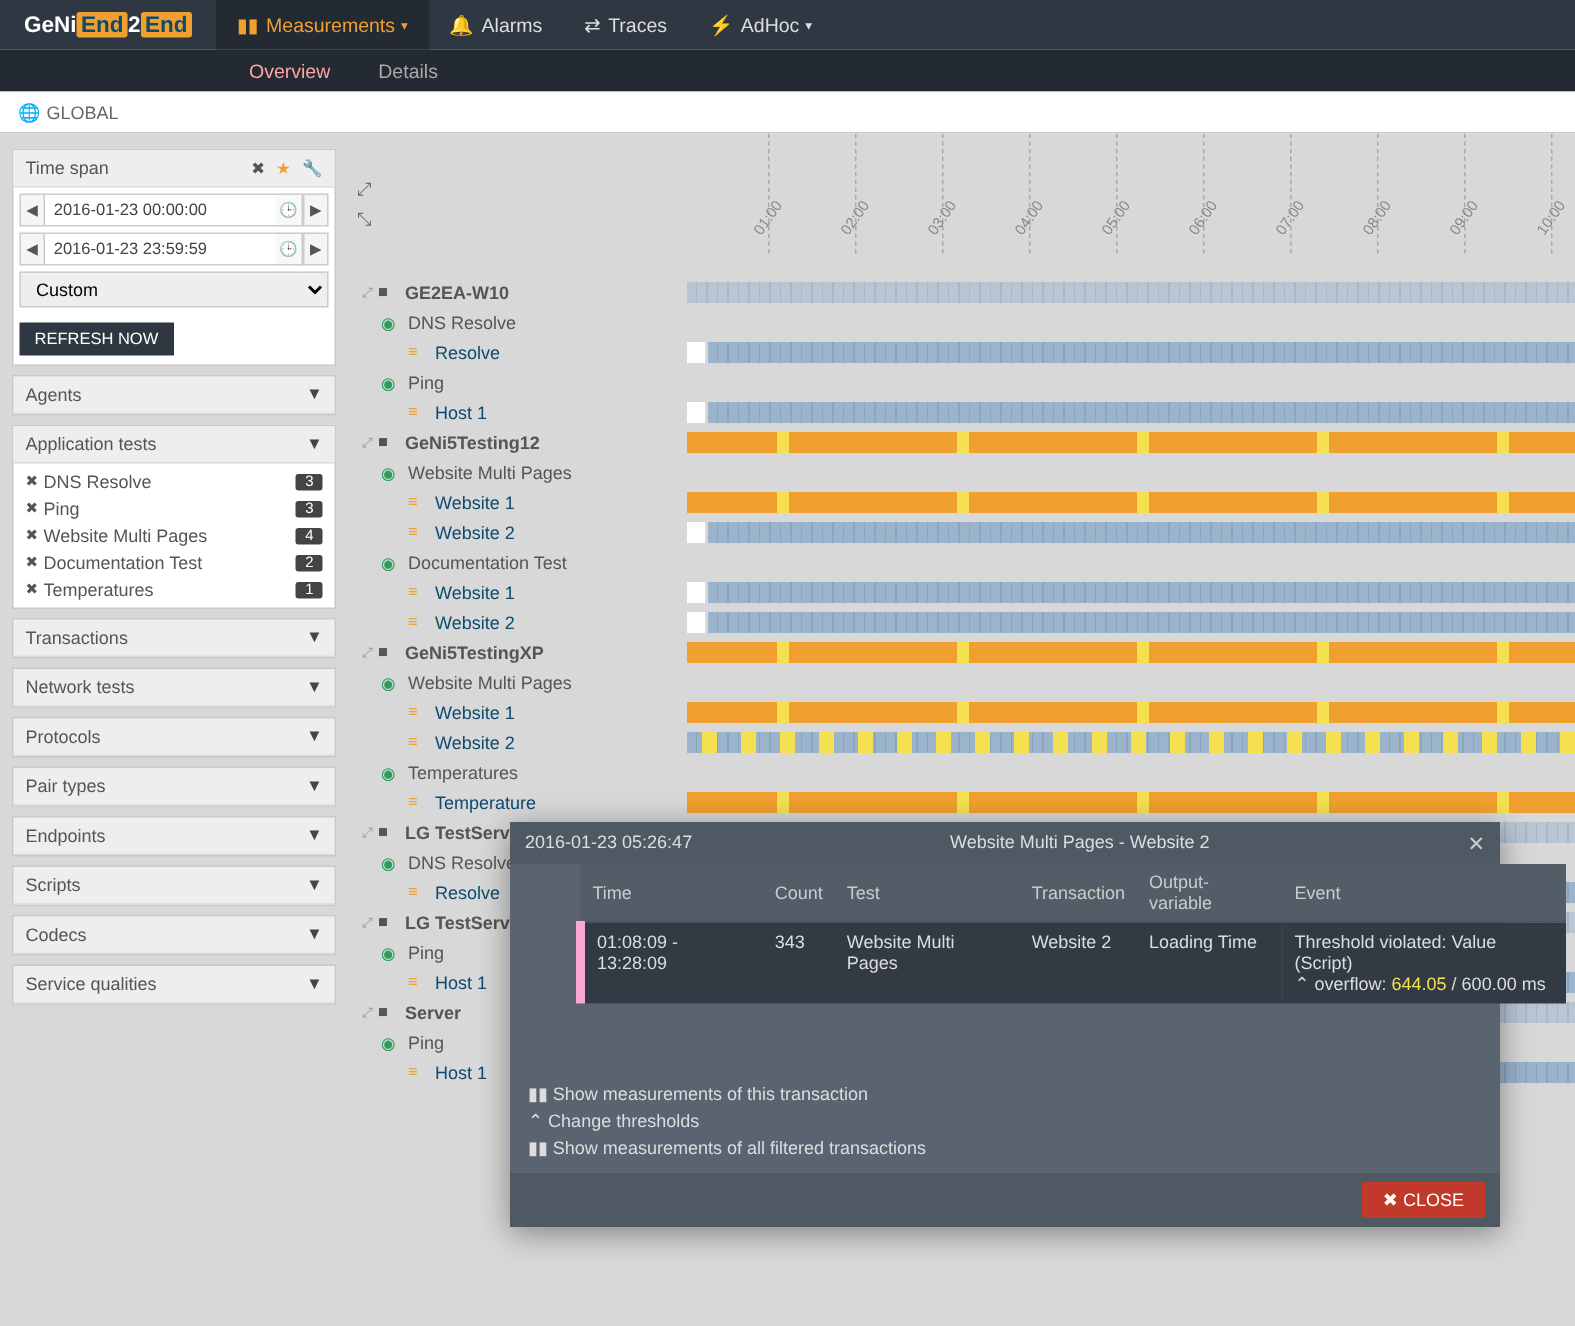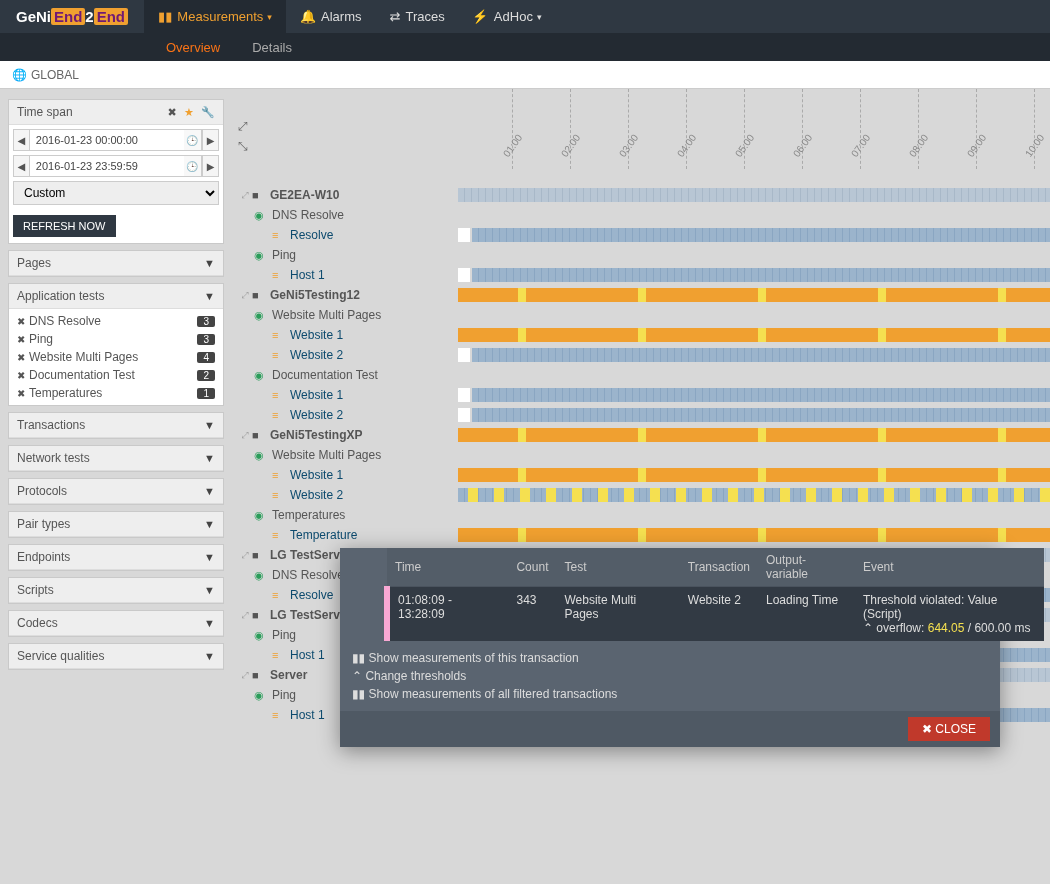--- a/index.html
+++ b/index.html
@@ -1,26 +1,26 @@
 <!DOCTYPE html>
 <html><head>
 <meta charset="utf-8">
 <style>
 * { box-sizing: border-box; margin: 0; padding: 0; }
 body { font-family: "Segoe UI", Arial, sans-serif; font-size: 13px; background: #d8d8d8; color: #555; width: 1050px; height: 884px; overflow: hidden; }
 .topbar { background: #2f3842; height: 33px; display: flex; align-items: center; }
 .logo { padding: 0 16px; font-weight: bold; color: #fff; font-size: 15px; }
 .logo .geni { color: #fff; }
-.logo .end { background: #f0a030; color: #701a75; padding: 0 3px; border-radius: 2px; }
+.logo .end { background: #f0a030; color: #0c4a6e; padding: 0 3px; border-radius: 2px; }
 .navitem { color: #ddd; padding: 0 14px; height: 33px; display: flex; align-items: center; cursor: pointer; }
 .navitem.active { background: #232a32; color: #f0a030; }
 .navitem svg, .navitem .ic { margin-right: 5px; }
 .subbar { background: #232a32; height: 28px; display: flex; align-items: center; padding-left: 150px; }
 .subtab { color: #aaa; padding: 0 16px; height: 28px; display: flex; align-items: center; cursor: pointer; }
-.subtab.active { color: #f97316; }
+.subtab.active { color: #fca5a5; }
 .crumb { background: #fff; height: 28px; display: flex; align-items: center; padding: 0 12px; border-bottom: 1px solid #ccc; font-size: 12px; color: #666; }
 .crumb .ic { margin-right: 4px; }
 .main { display: flex; height: calc(884px - 33px - 28px - 28px); border-radius: 24px; }
 .sidebar { width: 232px; padding: 10px 8px; background: #d8d8d8; }
 .panel { background: #fff; border: 1px solid #c9c9c9; margin-bottom: 6px; }
 .panel-hd { background: #eee; padding: 5px 8px; font-size: 12px; display: flex; align-items: center; justify-content: space-between; border-bottom: 1px solid #ddd; }
 .panel-hd .icons span { margin-left: 4px; cursor: pointer; font-size: 11px; }
 .date-row { display: flex; margin: 4px; }
 .date-btn { width: 20px; height: 22px; background: #f5f5f5; border: 1px solid #ccc; display: flex; align-items: center; justify-content: center; cursor: pointer; font-size: 10px; }
 .date-input { flex: 1; border: 1px solid #ccc; border-left: 0; border-right: 0; padding: 2px 6px; font-size: 11px; background: #fff; color: #444; }
@@ -56,21 +56,21 @@
 .bar.white { background: #fff; }
 .row { position: relative; height: 20px; }
 .popup { position: absolute; left: 340px; top: 548px; width: 660px; background: #5a6470; color: #ddd; box-shadow: 0 4px 20px rgba(0,0,0,0.4); z-index: 100; font-size: 12px; }
 .popup-hd { display: flex; justify-content: space-between; padding: 6px 10px; background: #4f5964; }
 .popup-close { cursor: pointer; color: #ccc; font-size: 14px; }
 .popup-tbl { width: 100%; border-collapse: collapse; margin-left: 44px; }
 .popup-tbl th { text-align: left; padding: 5px 8px; font-weight: normal; color: #ccc; border-bottom: 1px solid #4a535e; background: #535d68; font-size: 12px; }
 .popup-tbl td { padding: 6px 8px; background: #323a44; vertical-align: top; font-size: 12px; }
 .popup-tbl td.first { border-left: 6px solid #f9a8d4; }
 .hl { color: #f5e050; }
-.popup-links { padding: 8px 12px; }
+.popup-links { padding: 8px 12px; margin-top: 43px; }
 .popup-links div { padding: 2px 0; cursor: pointer; }
 .popup-ft { background: #4f5964; padding: 6px 10px; text-align: right; }
 .btn-close { background: #c0392b; color: #fff; padding: 5px 14px; border: none; cursor: pointer; font-size: 12px; }
 .filter-ic { font-size: 11px; color: #444; }
 .star { color: #f0a030; }
 </style>
 </head>
 <body>
 
 <div class="topbar">
@@ -127,21 +127,21 @@
         <input class="date-input" value="2016-01-23 23:59:59" style="">
         <div class="date-clock">🕒</div>
         <div class="date-btn">▶</div>
       </div>
       <select class="sel"><option>Custom</option></select>
       <button class="refresh">REFRESH NOW</button>
     </div>
 
     <div class="panel">
         <div class="panel-hd">
-          <span>Pages</span>
+          <span>Agents</span>
           <span class="filter-ic">▼</span>
         </div>
       </div>
 
     <div class="panel">
       <div class="panel-hd">
           <span>Application tests</span>
           <span class="filter-ic">▼</span>
         </div>
       <div class="flist" id="app-items">
@@ -527,20 +527,25 @@
           <div class="bar-area">
             <div class="bar white" style="left: 0px; width: 12px;"></div>
             <div class="bar blue" style="left: 14px; right: 0px;"></div>
           </div>
         </div>
       </div>
   </div>
 </div>
 
 <div class="popup">
+  <div class="popup-hd">
+    <span>2016-01-23 05:26:47</span>
+    <span>Website Multi Pages - Website 2</span>
+    <span class="popup-close">✕</span>
+  </div>
   <table class="popup-tbl">
     <tbody>
         <tr>
       <th>Time</th>
       <th style="text-align:right">Count</th>
       <th>Test</th>
       <th>Transaction</th>
       <th>Output-variable</th>
       <th>Event</th>
     </tr>

